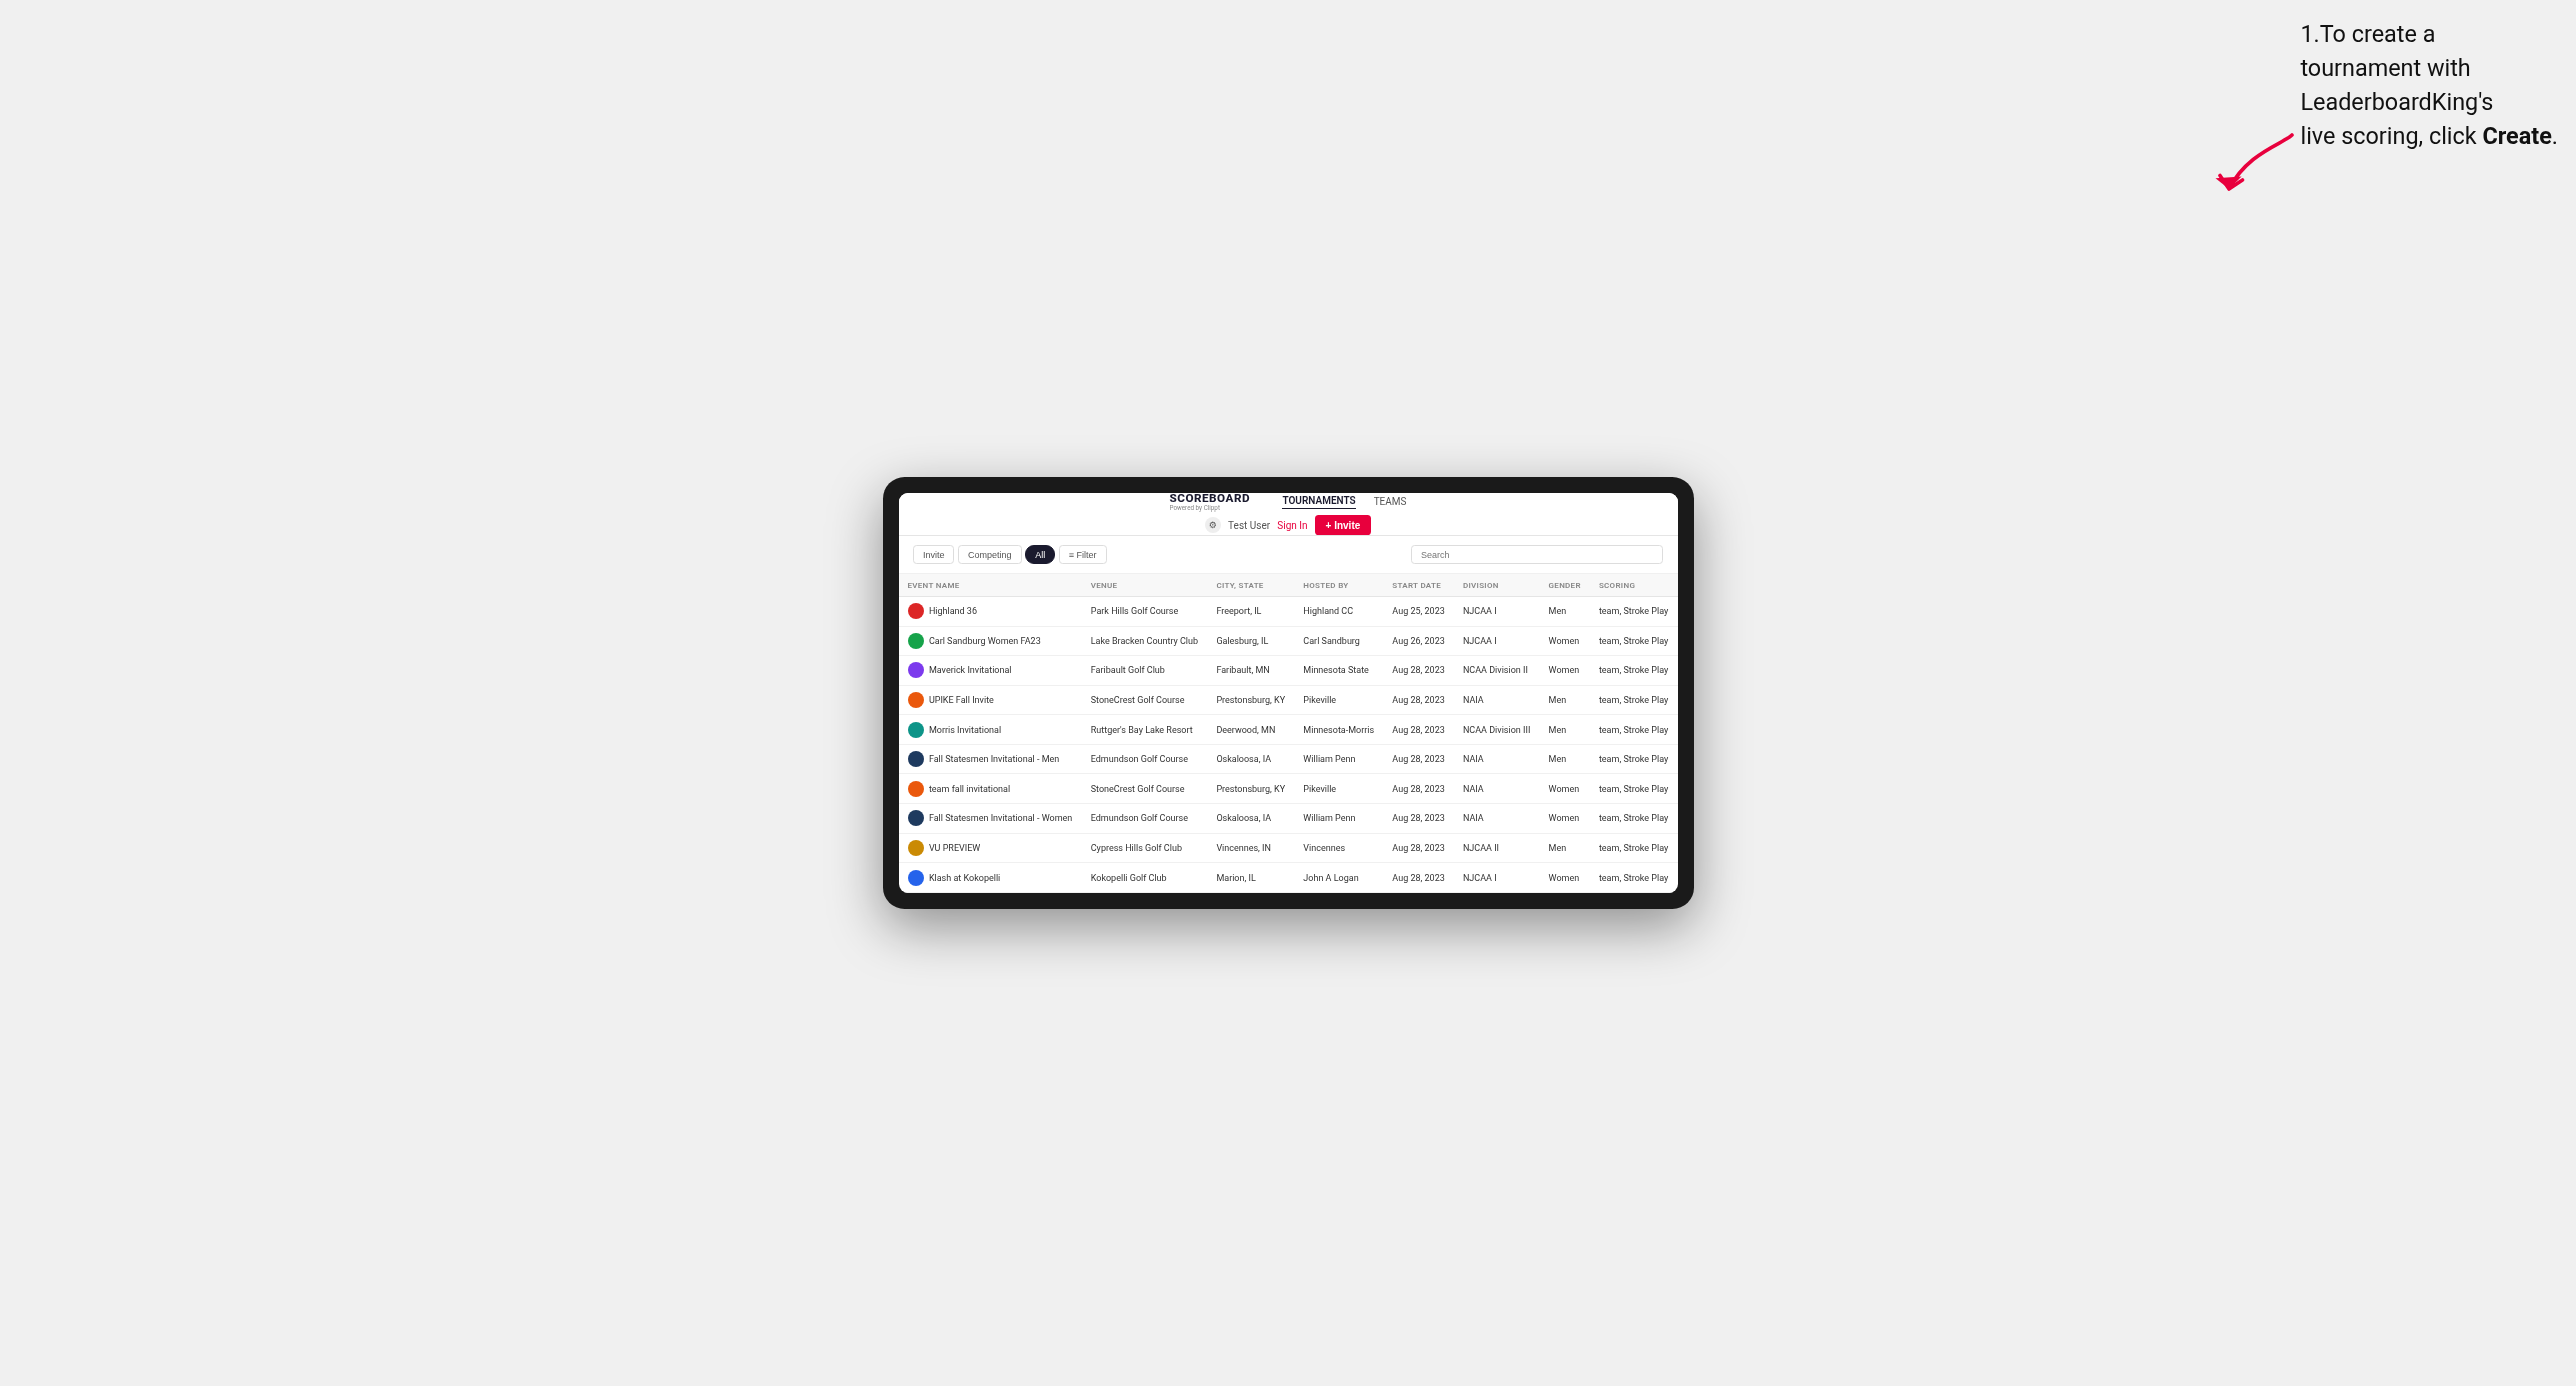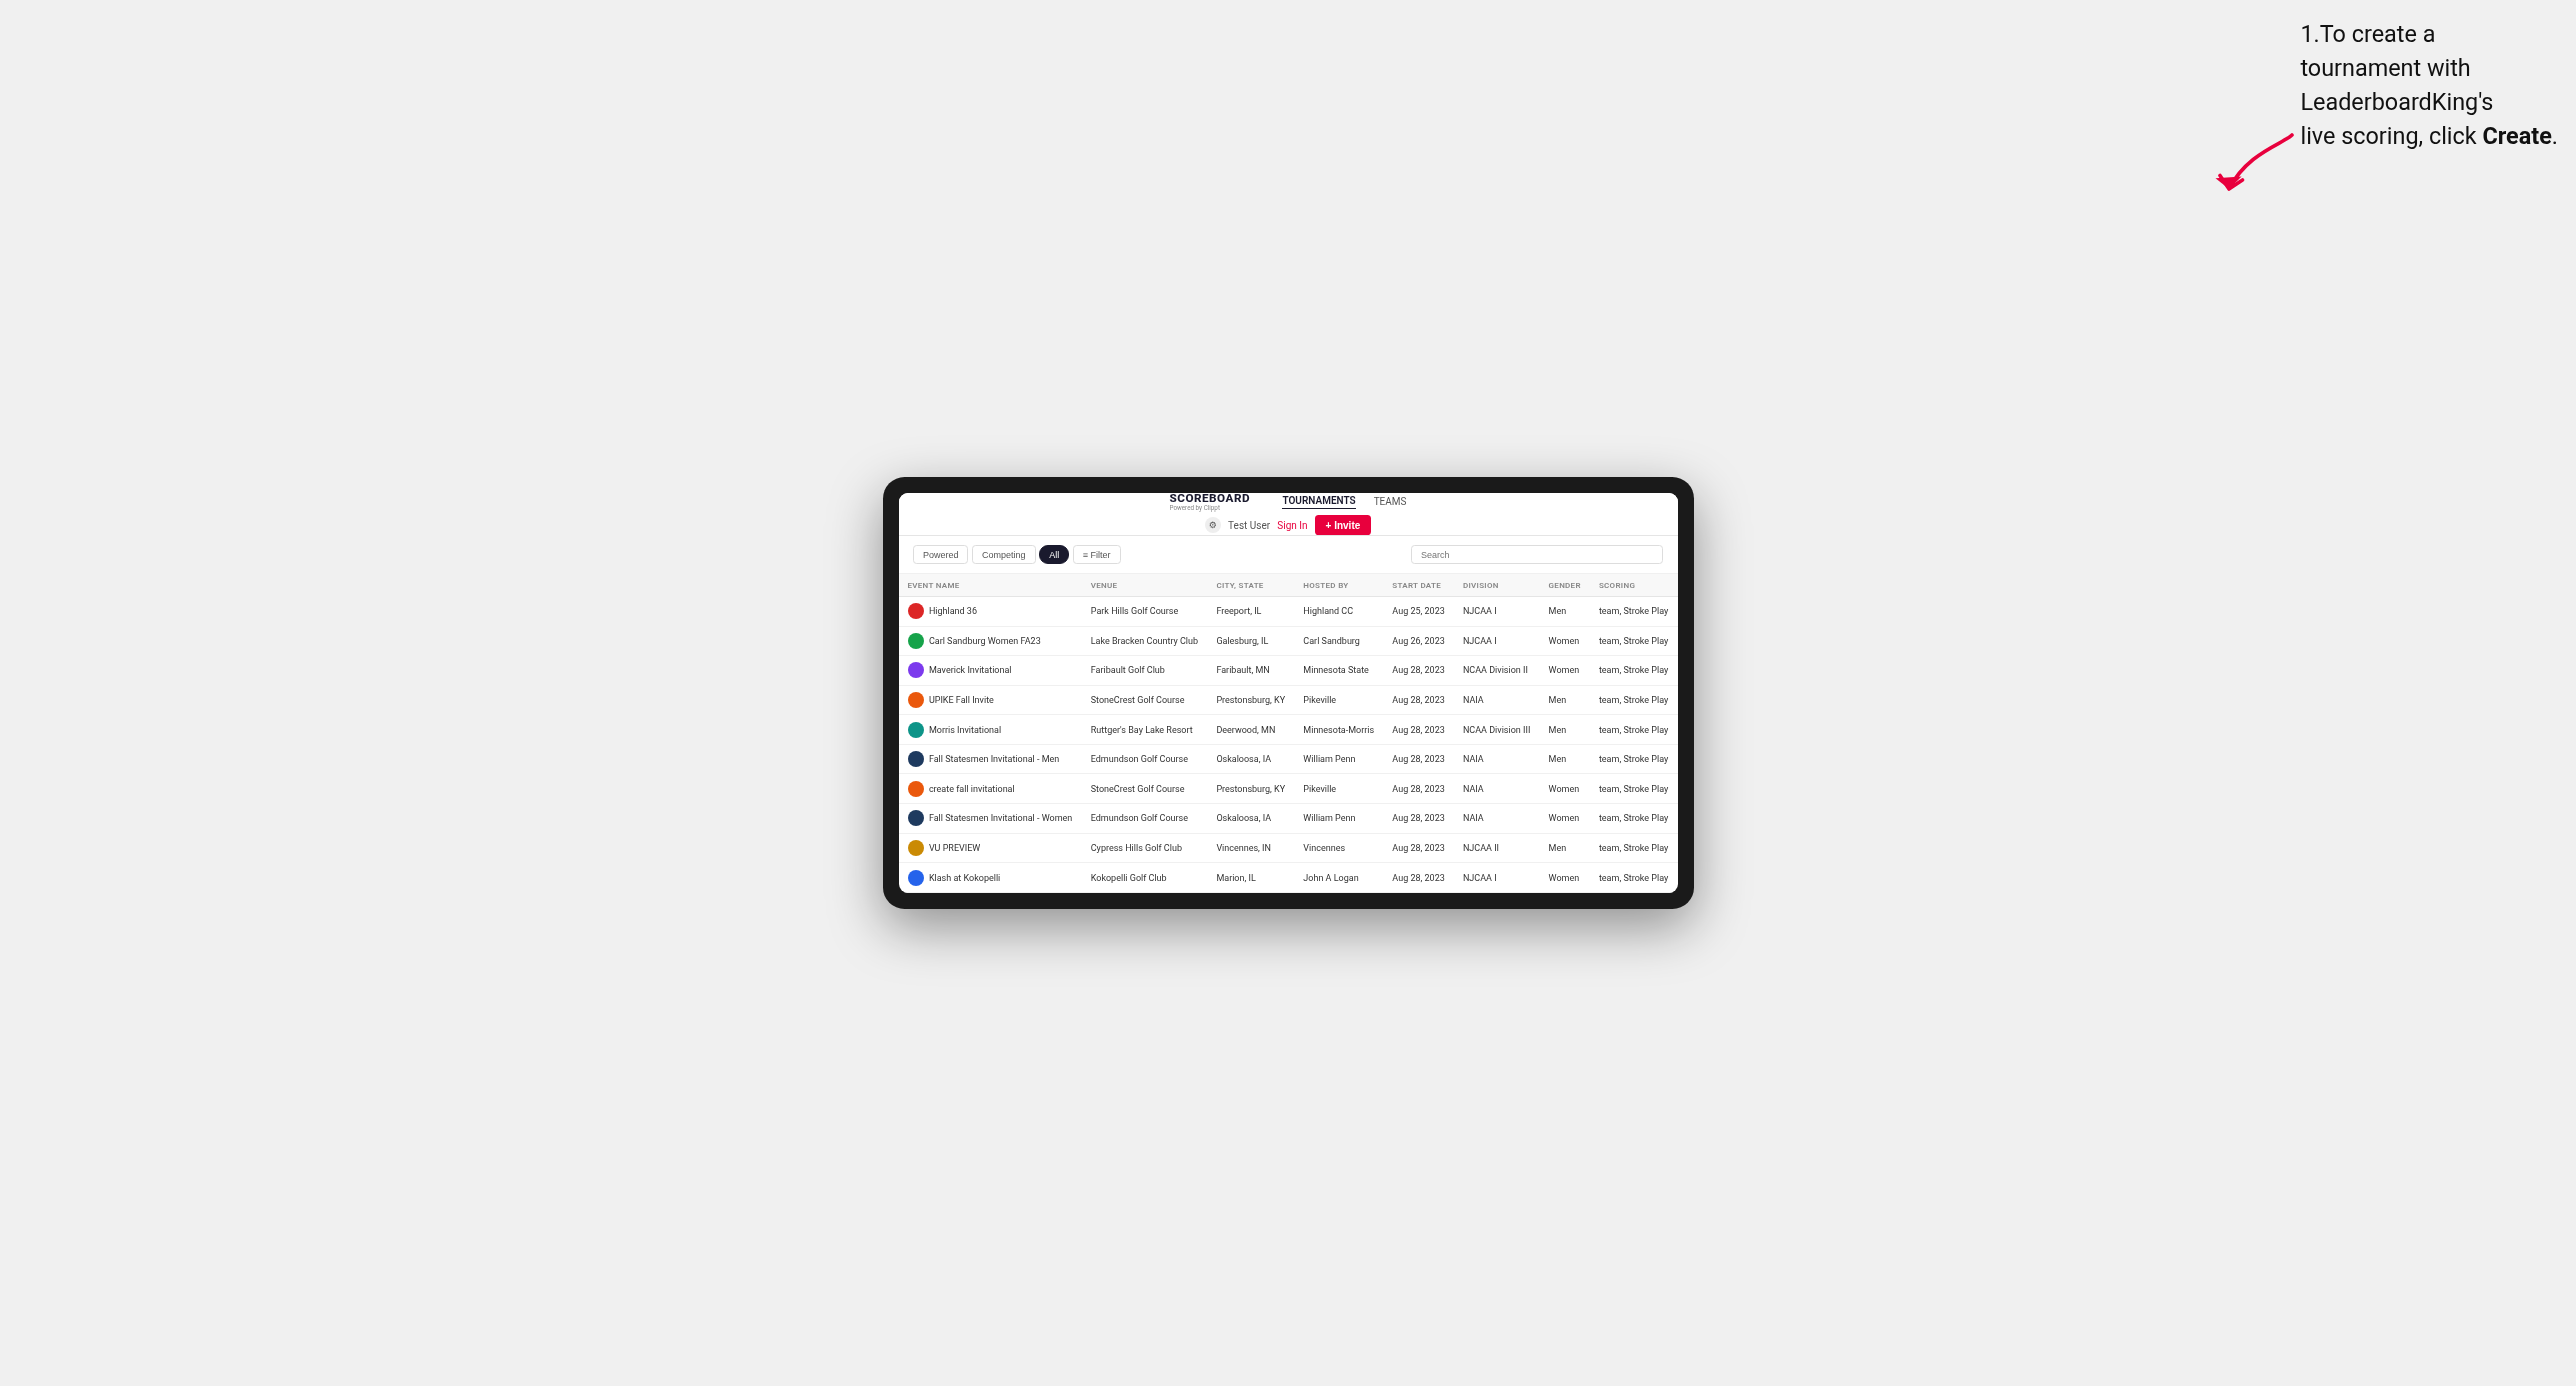--- a/index.html
+++ b/index.html
@@ -254,21 +254,21 @@
       <div class="header-right">
         <div class="settings-icon">⚙</div>
         <span>Test User</span>
         <span style="color:#e8003d; cursor:pointer;">Sign In</span>
         <button class="create-btn">+ Invite</button>
       </div>
     </div>
 
     <div class="filters-bar">
       <div class="filter-tabs">
-        <button class="filter-tab">Powered</button>
+        <button class="filter-tab">Invite</button>
         <button class="filter-tab">Competing</button>
         <button class="filter-tab active">All</button>
         <button class="filter-btn">≡ Filter</button>
       </div>
       <input class="search-input" type="text" placeholder="Search" style="">
     </div>
 
     <div style="overflow-x:auto;">
       <table class="tournament-table">
         <thead>
@@ -378,21 +378,21 @@
     <td>Aug 28, 2023</td>
     <td>NAIA</td>
     <td>Men</td>
     <td>team, Stroke Play</td>
 
   </tr>
             <tr>
     <td>
       <div class="event-name-cell">
         <div class="team-logo logo-orange"></div>
-        <span>create fall invitational</span>
+        <span>team fall invitational</span>
       </div>
     </td>
     <td>StoneCrest Golf Course</td>
     <td>Prestonsburg, KY</td>
     <td>Pikeville</td>
     <td>Aug 28, 2023</td>
     <td>NAIA</td>
     <td>Women</td>
     <td>team, Stroke Play</td>
 

